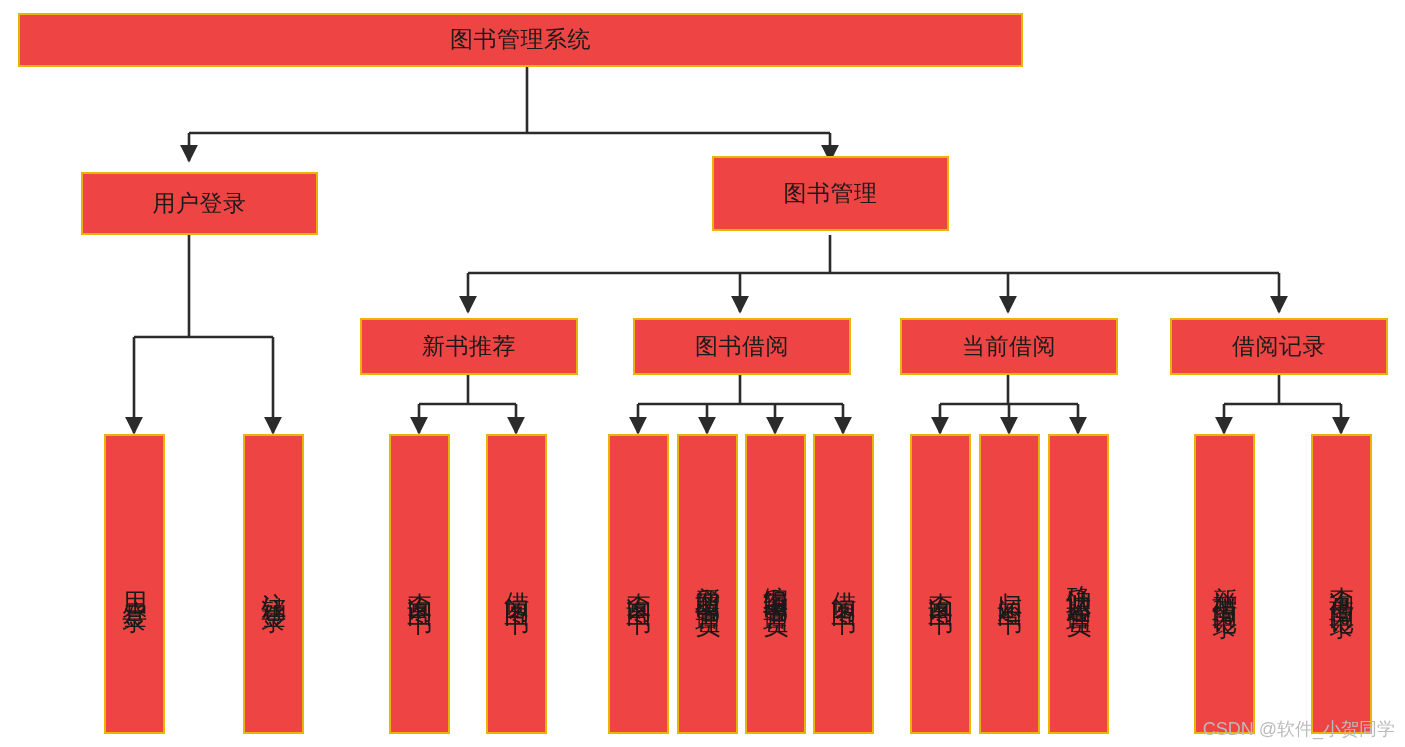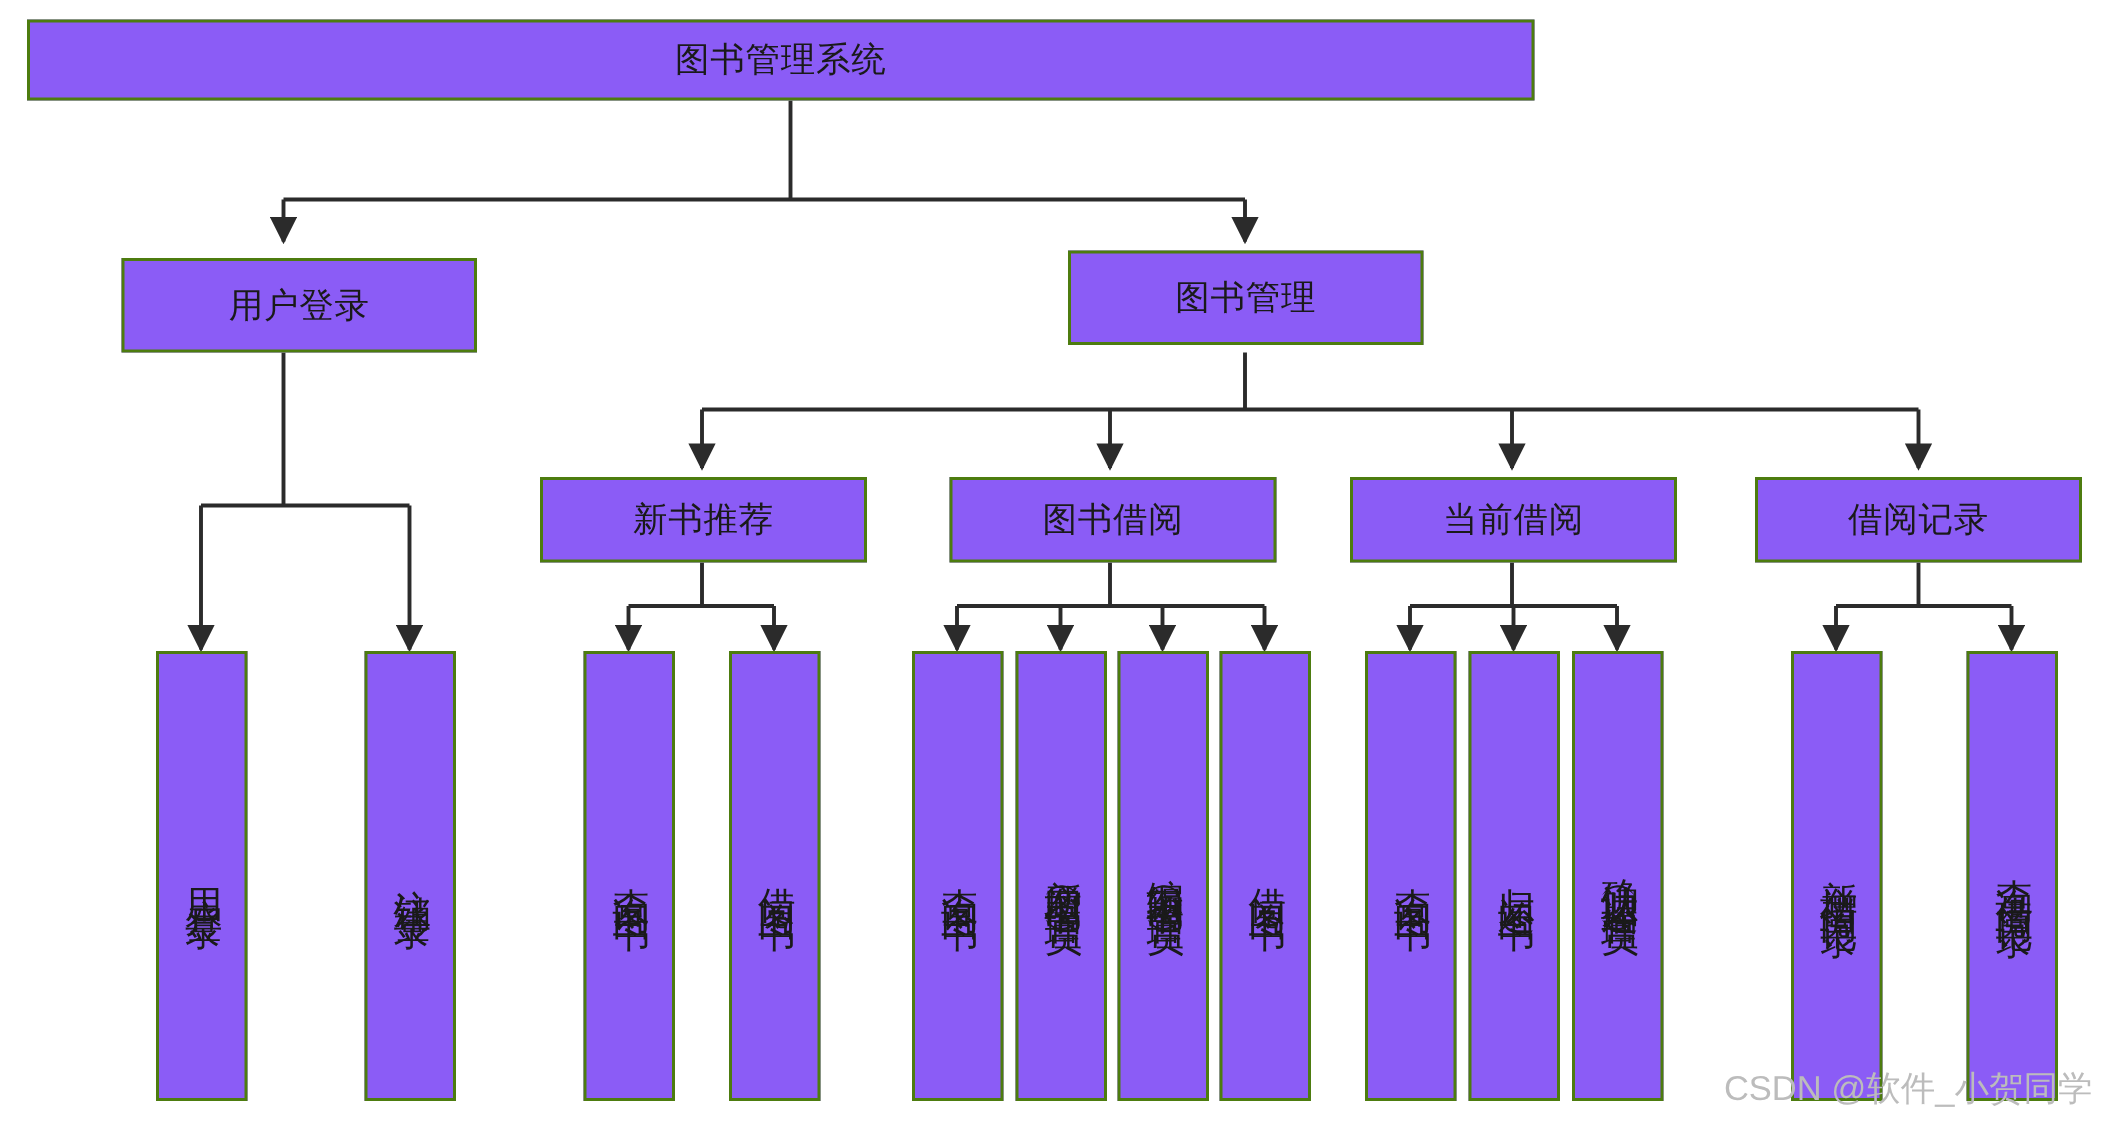--- a/index.html
+++ b/index.html
@@ -21,22 +21,22 @@
     position: absolute;
     left: 0;
     top: 0;
     width: 1405px;
     height: 747px;
     pointer-events: none;
   }
   .node {
     position: absolute;
     box-sizing: border-box;
-    background: #8b5cf6;
-    border: 2px solid #4d7c0f;
+    background: #ef4444;
+    border: 2px solid #eab308;
     display: flex;
     align-items: center;
     justify-content: center;
     color: #1a1a1a;
   }
   .node .label {
     display: block;
     text-align: center;
     letter-spacing: 0.5px;
   }
@@ -59,21 +59,21 @@
     max-height: 100%;
   }
   .node.vertical.tall .label {
     letter-spacing: 4px;
     font-size: 25px;
   }
   #watermark {
     position: absolute;
     right: 10px;
     bottom: 6px;
-    font-size: 23px;
+    font-size: 18px;
     color: #bcbcbc;
     white-space: nowrap;
     user-select: none;
   }
 </style>
 </head>
 <body>
 
 <div id="canvas">
 
@@ -130,21 +130,21 @@
   </svg>
 
   <div class="node horizontal" style="left:18px; top:13px; width:1005px; height:54px;">
     <span class="label">图书管理系统</span>
   </div>
 
   <div class="node horizontal" style="left:81px; top:172px; width:237px; height:63px;">
     <span class="label">用户登录</span>
   </div>
 
-  <div class="node horizontal" style="left:712px; top:167px; width:237px; height:63px;">
+  <div class="node horizontal" style="left:712px; top:156px; width:237px; height:75px;">
     <span class="label">图书管理</span>
   </div>
 
   <div class="node horizontal" style="left:633px; top:318px; width:218px; height:57px;">
     <span class="label">图书借阅</span>
   </div>
 
   <div class="node horizontal" style="left:360px; top:318px; width:218px; height:57px;">
     <span class="label">新书推荐</span>
   </div>

